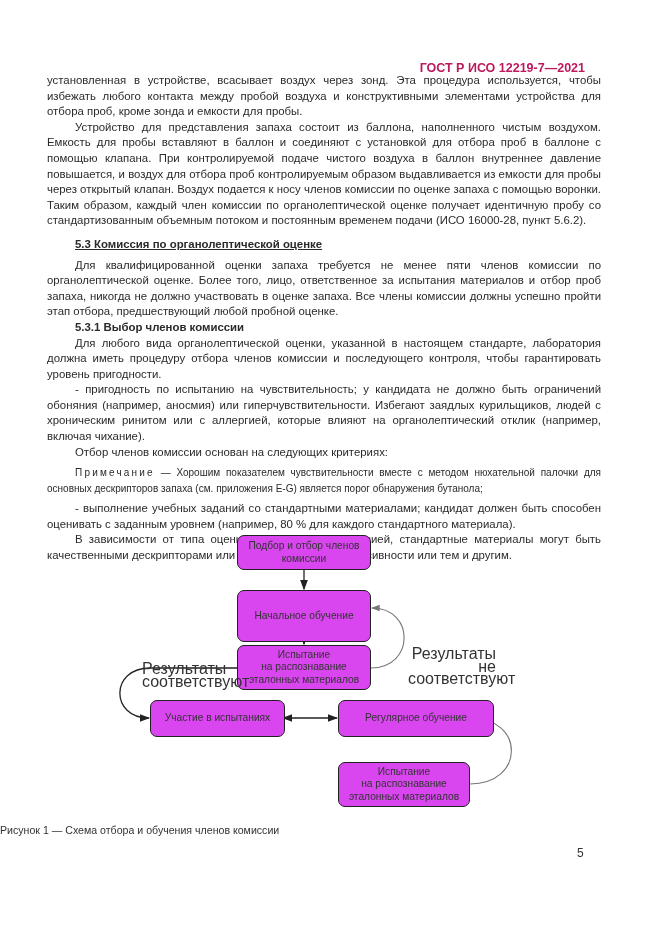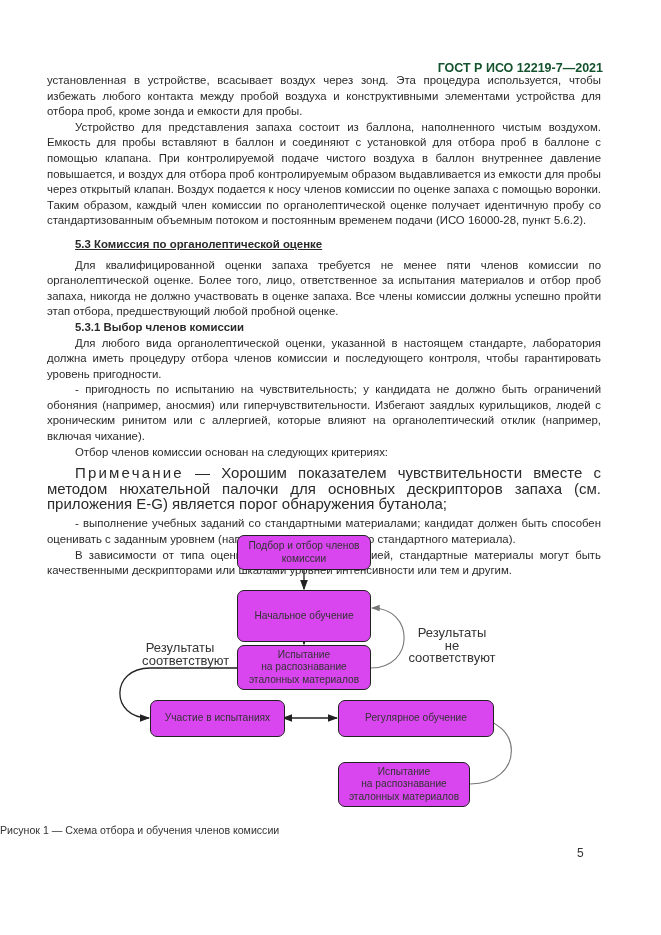--- a/index.html
+++ b/index.html
@@ -1,30 +1,30 @@
 <!DOCTYPE html>
 <html><head>
 <meta charset="utf-8">
 <style>
   html, body { margin: 0; padding: 0; background: #ffffff; }
   body { width: 661px; height: 935px; position: relative; overflow: hidden;
          font-family: "Liberation Sans", sans-serif; color: #2a2a2a; }
-  .header { position: absolute; top: 61px; right: 58px; font-size: 12.5px; font-weight: bold; color: #14532d; }
+  .header { position: absolute; top: 61px; right: 76px; font-size: 12.5px; font-weight: bold; color: #be185d; }
   .content { position: absolute; left: 47px; top: 73px; width: 554px; font-size: 11.4px; line-height: 15.6px; }
   .content p { margin: 0; text-align: justify; }
   .ind { text-indent: 28px; }
   .h { font-weight: bold; padding-left: 28px; }
   .gap { margin-top: 8px !important; text-decoration: underline; }
-  .note { font-size: 15px; line-height: 15.4px; margin-top: 5px !important; margin-bottom: 5px !important; }
+  .note { font-size: 10px; line-height: 15.4px; margin-top: 5px !important; margin-bottom: 5px !important; }
   .note .lbl { letter-spacing: 2.2px; }
   .diagram { position: absolute; left: 0; top: 0; }
   .box { position: absolute; border: 1.5px solid #222; border-radius: 7px; background: #d946ef;
          display: flex; align-items: center; justify-content: center; text-align: center;
          font-size: 10.2px; line-height: 12.6px; color: #333; box-sizing: border-box; white-space: pre-line; }
-  .lbl-txt { position: absolute; font-size: 13px; line-height: 12.6px; color: #333; text-align: center; white-space: pre-line; }
+  .lbl-txt { position: absolute; font-size: 16px; line-height: 12.6px; color: #333; text-align: right; white-space: pre-line; margin-top: 21px; }
   .caption { position: absolute; left: 0; width: 661px; top: 824px; text-align: left; font-size: 10.6px; color: #333; }
   .pagenum { position: absolute; left: 577px; top: 846px; font-size: 12px; color: #333; }
 </style>
 </head>
 <body>
 
 <div class="header">ГОСТ Р ИСО 12219-7—2021</div>
 
 <div class="content">
   <p>установленная в устройстве, всасывает воздух через зонд. Эта процедура используется, чтобы избежать любого контакта между пробой воздуха и конструктивными элементами устройства для отбора проб, кроме зонда и емкости для пробы.</p>

